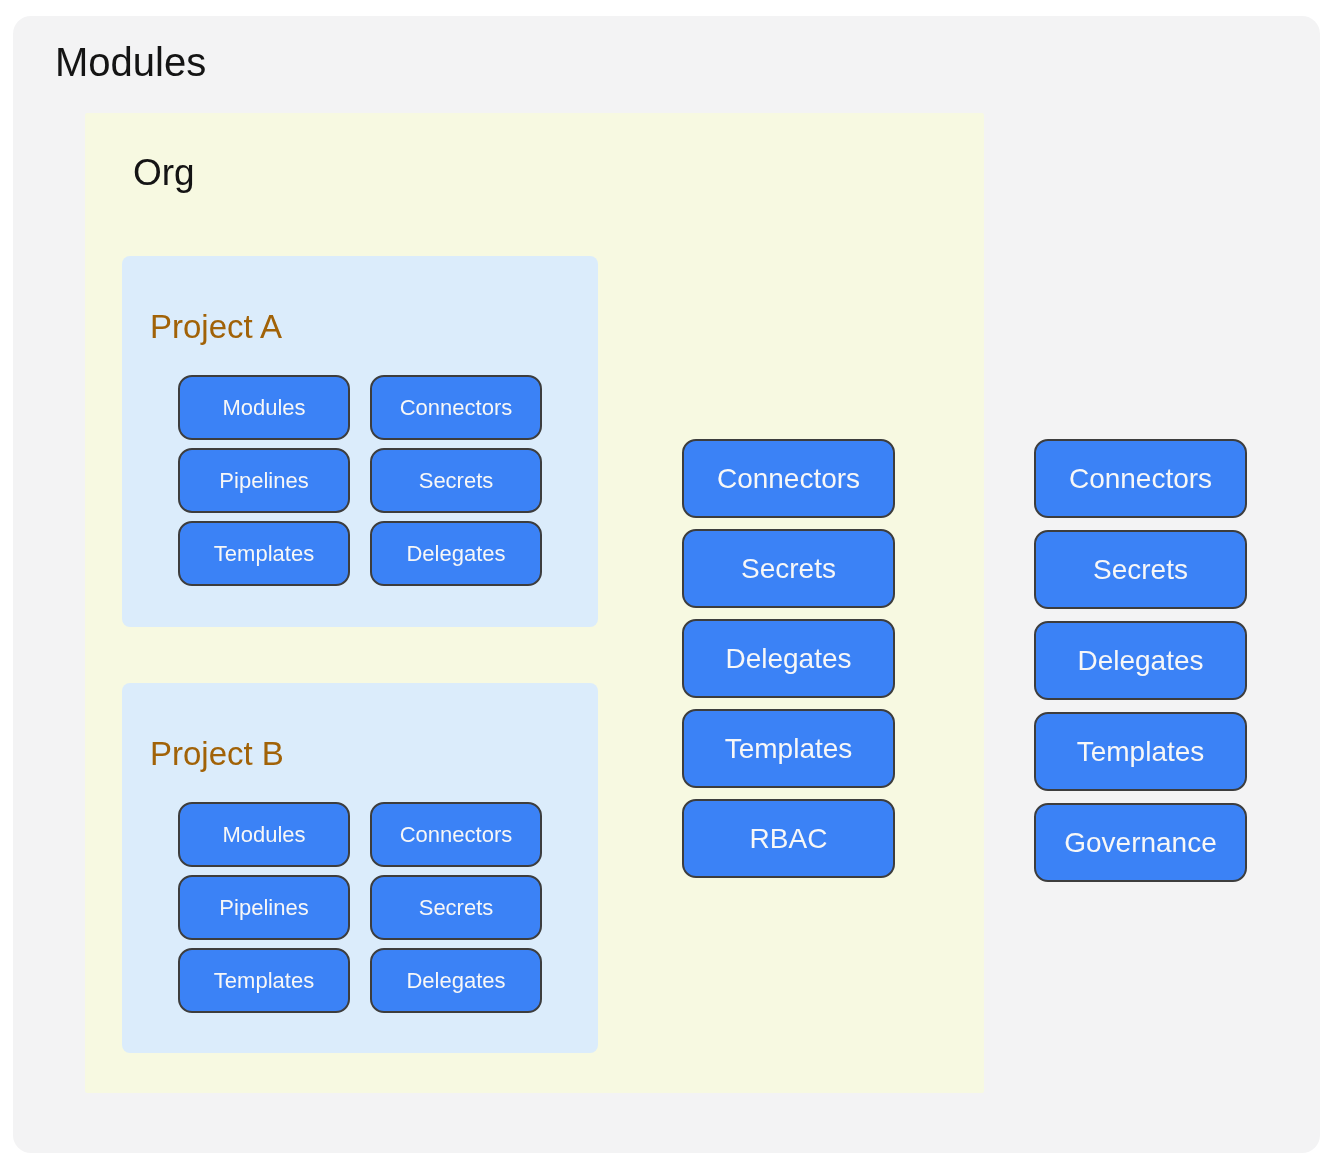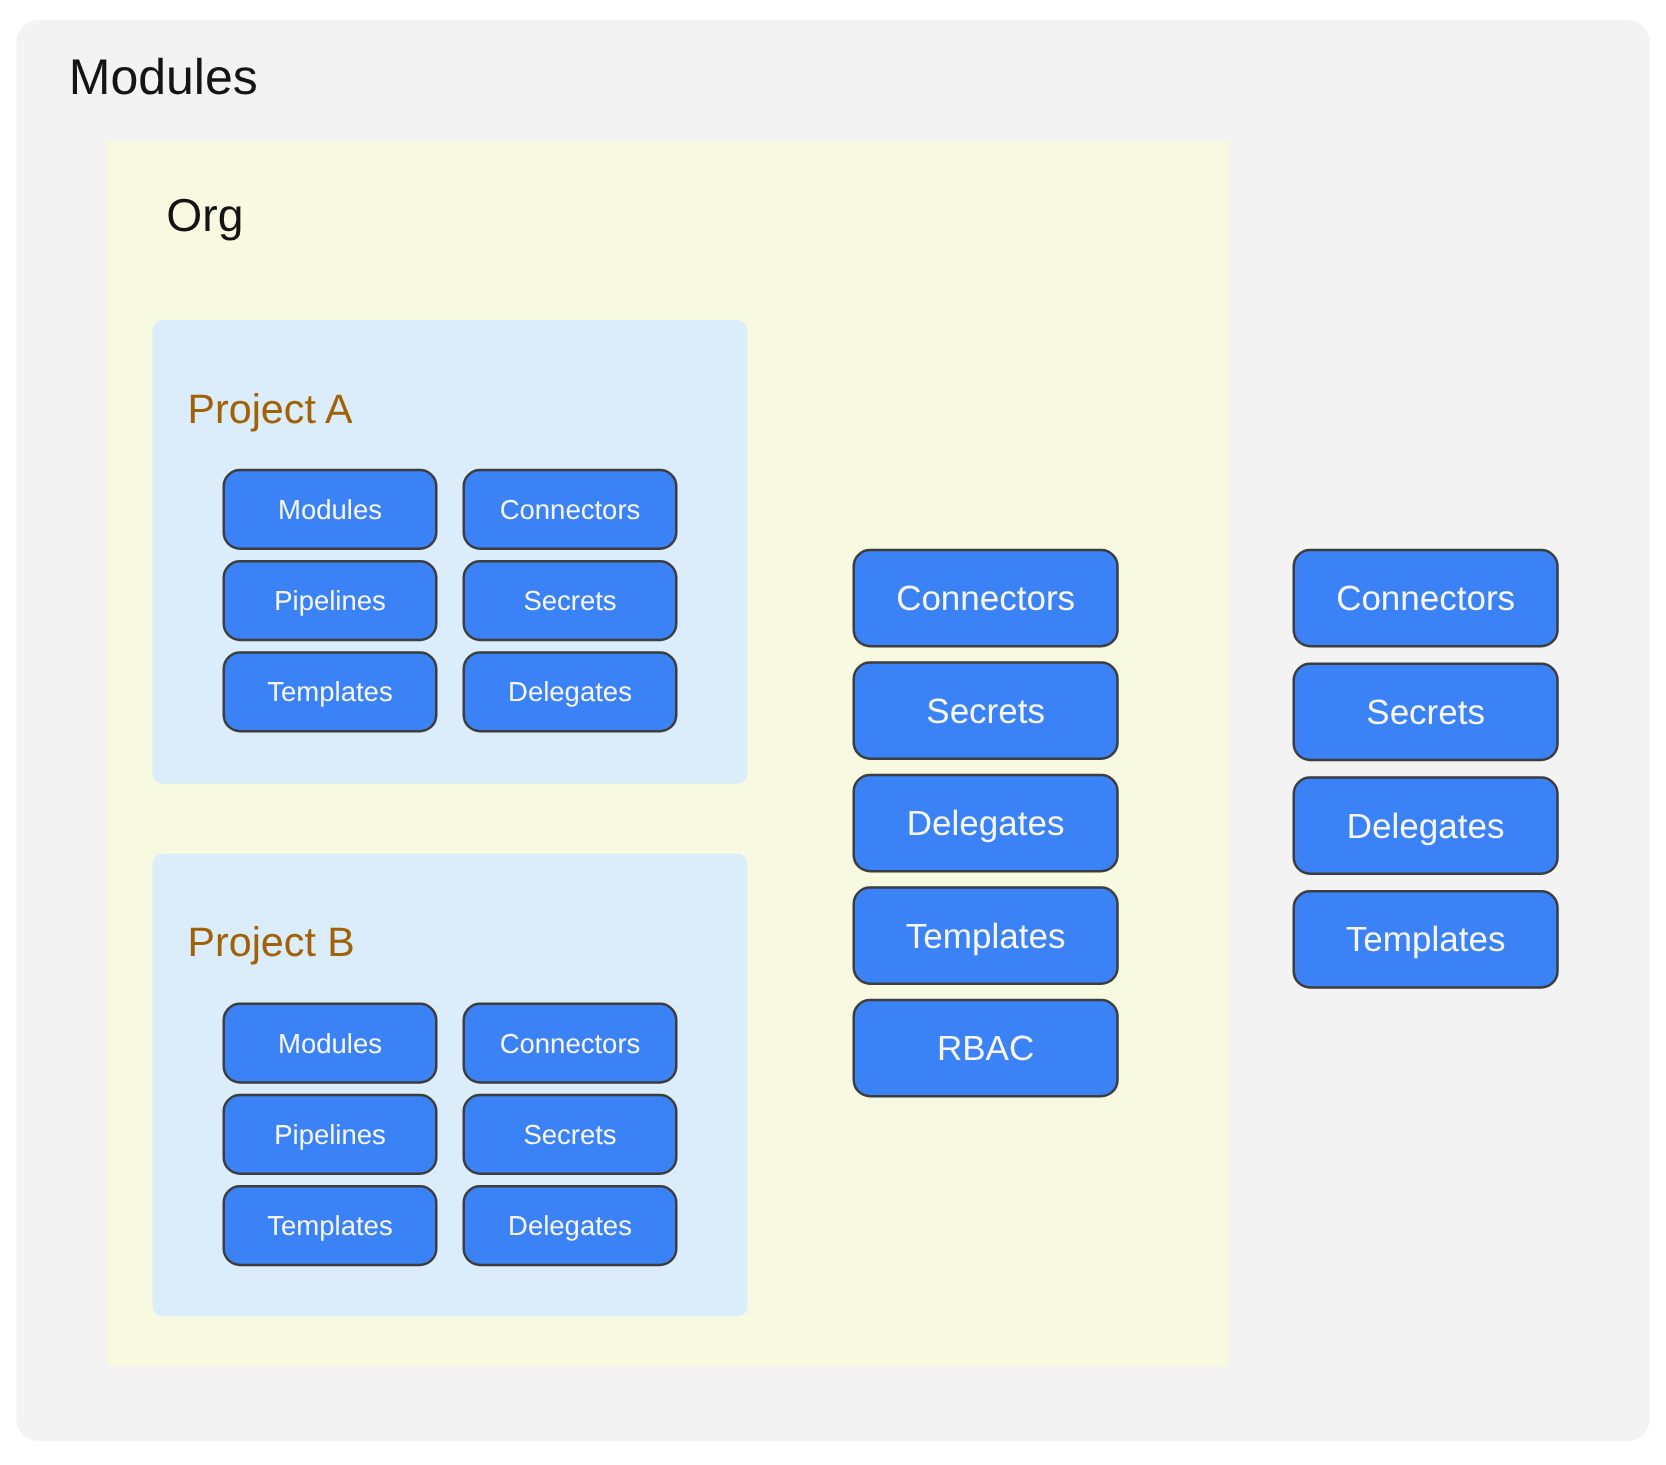--- a/index.html
+++ b/index.html
@@ -109,14 +109,15 @@
       <div class="btn btn-lg">Templates</div>
       <div class="btn btn-lg">RBAC</div>
     </div>
   </div>
 
   <div class="account-buttons">
     <div class="btn btn-lg">Connectors</div>
     <div class="btn btn-lg">Secrets</div>
     <div class="btn btn-lg">Delegates</div>
     <div class="btn btn-lg">Templates</div>
+    <div class="btn btn-lg">Governance</div>
   </div>
 </div>
 
 </body></html>

